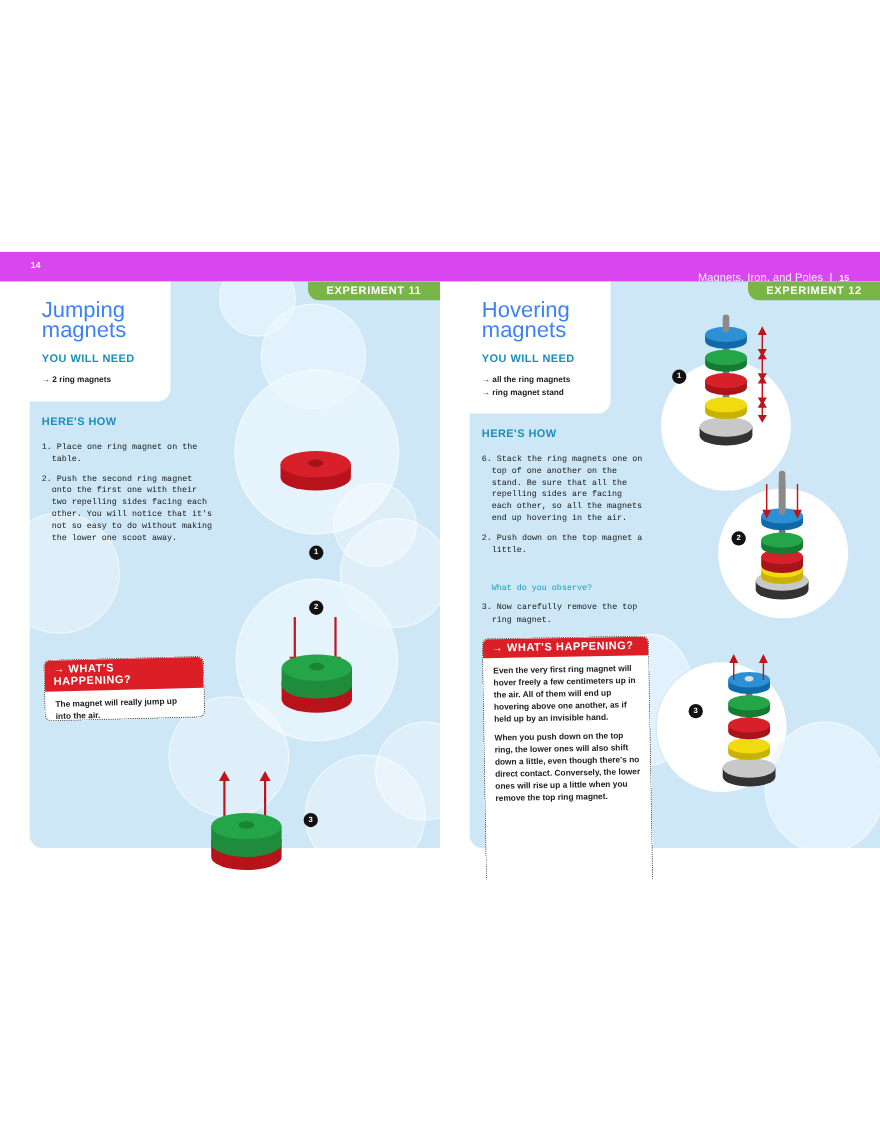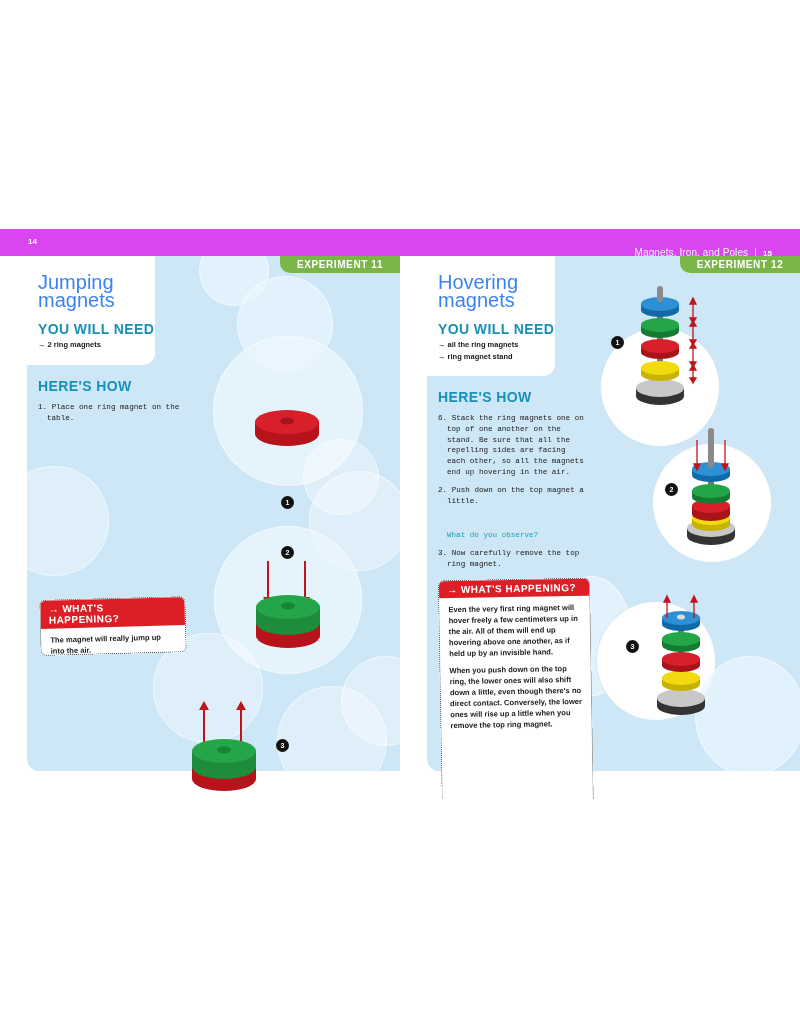--- a/index.html
+++ b/index.html
@@ -26,21 +26,21 @@
   .bubble.solid { background: #ffffff; border: 1px solid rgba(200,225,240,0.8); }
   .bubble.soft { background: rgba(235,246,253,0.7); }
 
   .card { position: absolute; left: 0; top: 0; background: #fff; border-radius: 0 0 12px 0; }
   .page.left .card { width: 155px; height: 109px; }
   .page.right .card { width: 155px; height: 120px; }
 
   .exp-tab { position: absolute; top: 0; right: 0; width: 120px; height: 17px; background: #7ab547; border-radius: 0 0 0 10px; color: #fff; font-weight: bold; font-size: 10px; letter-spacing: 0.6px; text-align: center; line-height: 17px; }
 
   .title { position: absolute; left: 38px; top: 17px; font-size: 20px; font-weight: normal; line-height: 18px; color: #3b82f6; }
-  .section-h { position: absolute; left: 38px; font-size: 14px; font-weight: bold; color: #1990b8; letter-spacing: 0.4px; }
+  .section-h { position: absolute; left: 38px; font-size: 10px; font-weight: bold; color: #1990b8; letter-spacing: 0.4px; }
   .need-list { position: absolute; left: 38px; font-size: 7.5px; font-weight: bold; color: #1a1a1a; line-height: 12px; }
   .steps { position: absolute; left: 38px; width: 160px; font-size: 7.6px; line-height: 10.8px; color: #1a1a1a; font-family: Liberation Mono, monospace; }
   .steps li { list-style: none; margin-bottom: 7px; padding-left: 9px; text-indent: -9px; }
   .steps .q { color: #1aa0b8; display: block; text-indent: 0; margin-top: 24px; }
 
   .wh-box { position: absolute; border: 1.5px dotted #444; border-radius: 6px; background: #fff; }
   .wh-head { background: #dc1f26; color: #fff; font-weight: bold; font-size: 10px; letter-spacing: 0.5px; padding: 3px 8px; border-radius: 5px 5px 0 0; }
   .wh-body { padding: 6px 9px; font-size: 7.6px; line-height: 11px; font-weight: bold; color: #222; }
   .wh-body p { margin-bottom: 6px; }
 
@@ -82,20 +82,21 @@
       <div>magnets</div>
     </div>
     <div class="section-h" style="top:65px;">YOU WILL NEED</div>
     <div class="need-list" style="top:83px;">
       <div>→ 2 ring magnets</div>
     </div>
 
     <div class="section-h" style="top:122px;">HERE'S HOW</div>
     <ul class="steps" style="top:146px;width:158px;">
       <li>1. Place one ring magnet on the table.</li>
+      <li>2. Push the second ring magnet onto the first one with their two repelling sides facing each other. You will notice that it's not so easy to do without making the lower one scoot away.</li>
     </ul>
 
     <div class="wh-box" style="left:40px;top:342px;width:146px;height:56px;transform:rotate(-1.5deg);">
       <div class="wh-head">→ WHAT'S HAPPENING?</div>
       <div class="wh-body">
         <p>The magnet will really jump up into the air.</p>
       </div>
     </div>
 
     <svg class="illus" style="left:253px;top:150px;" width="70" height="50">

